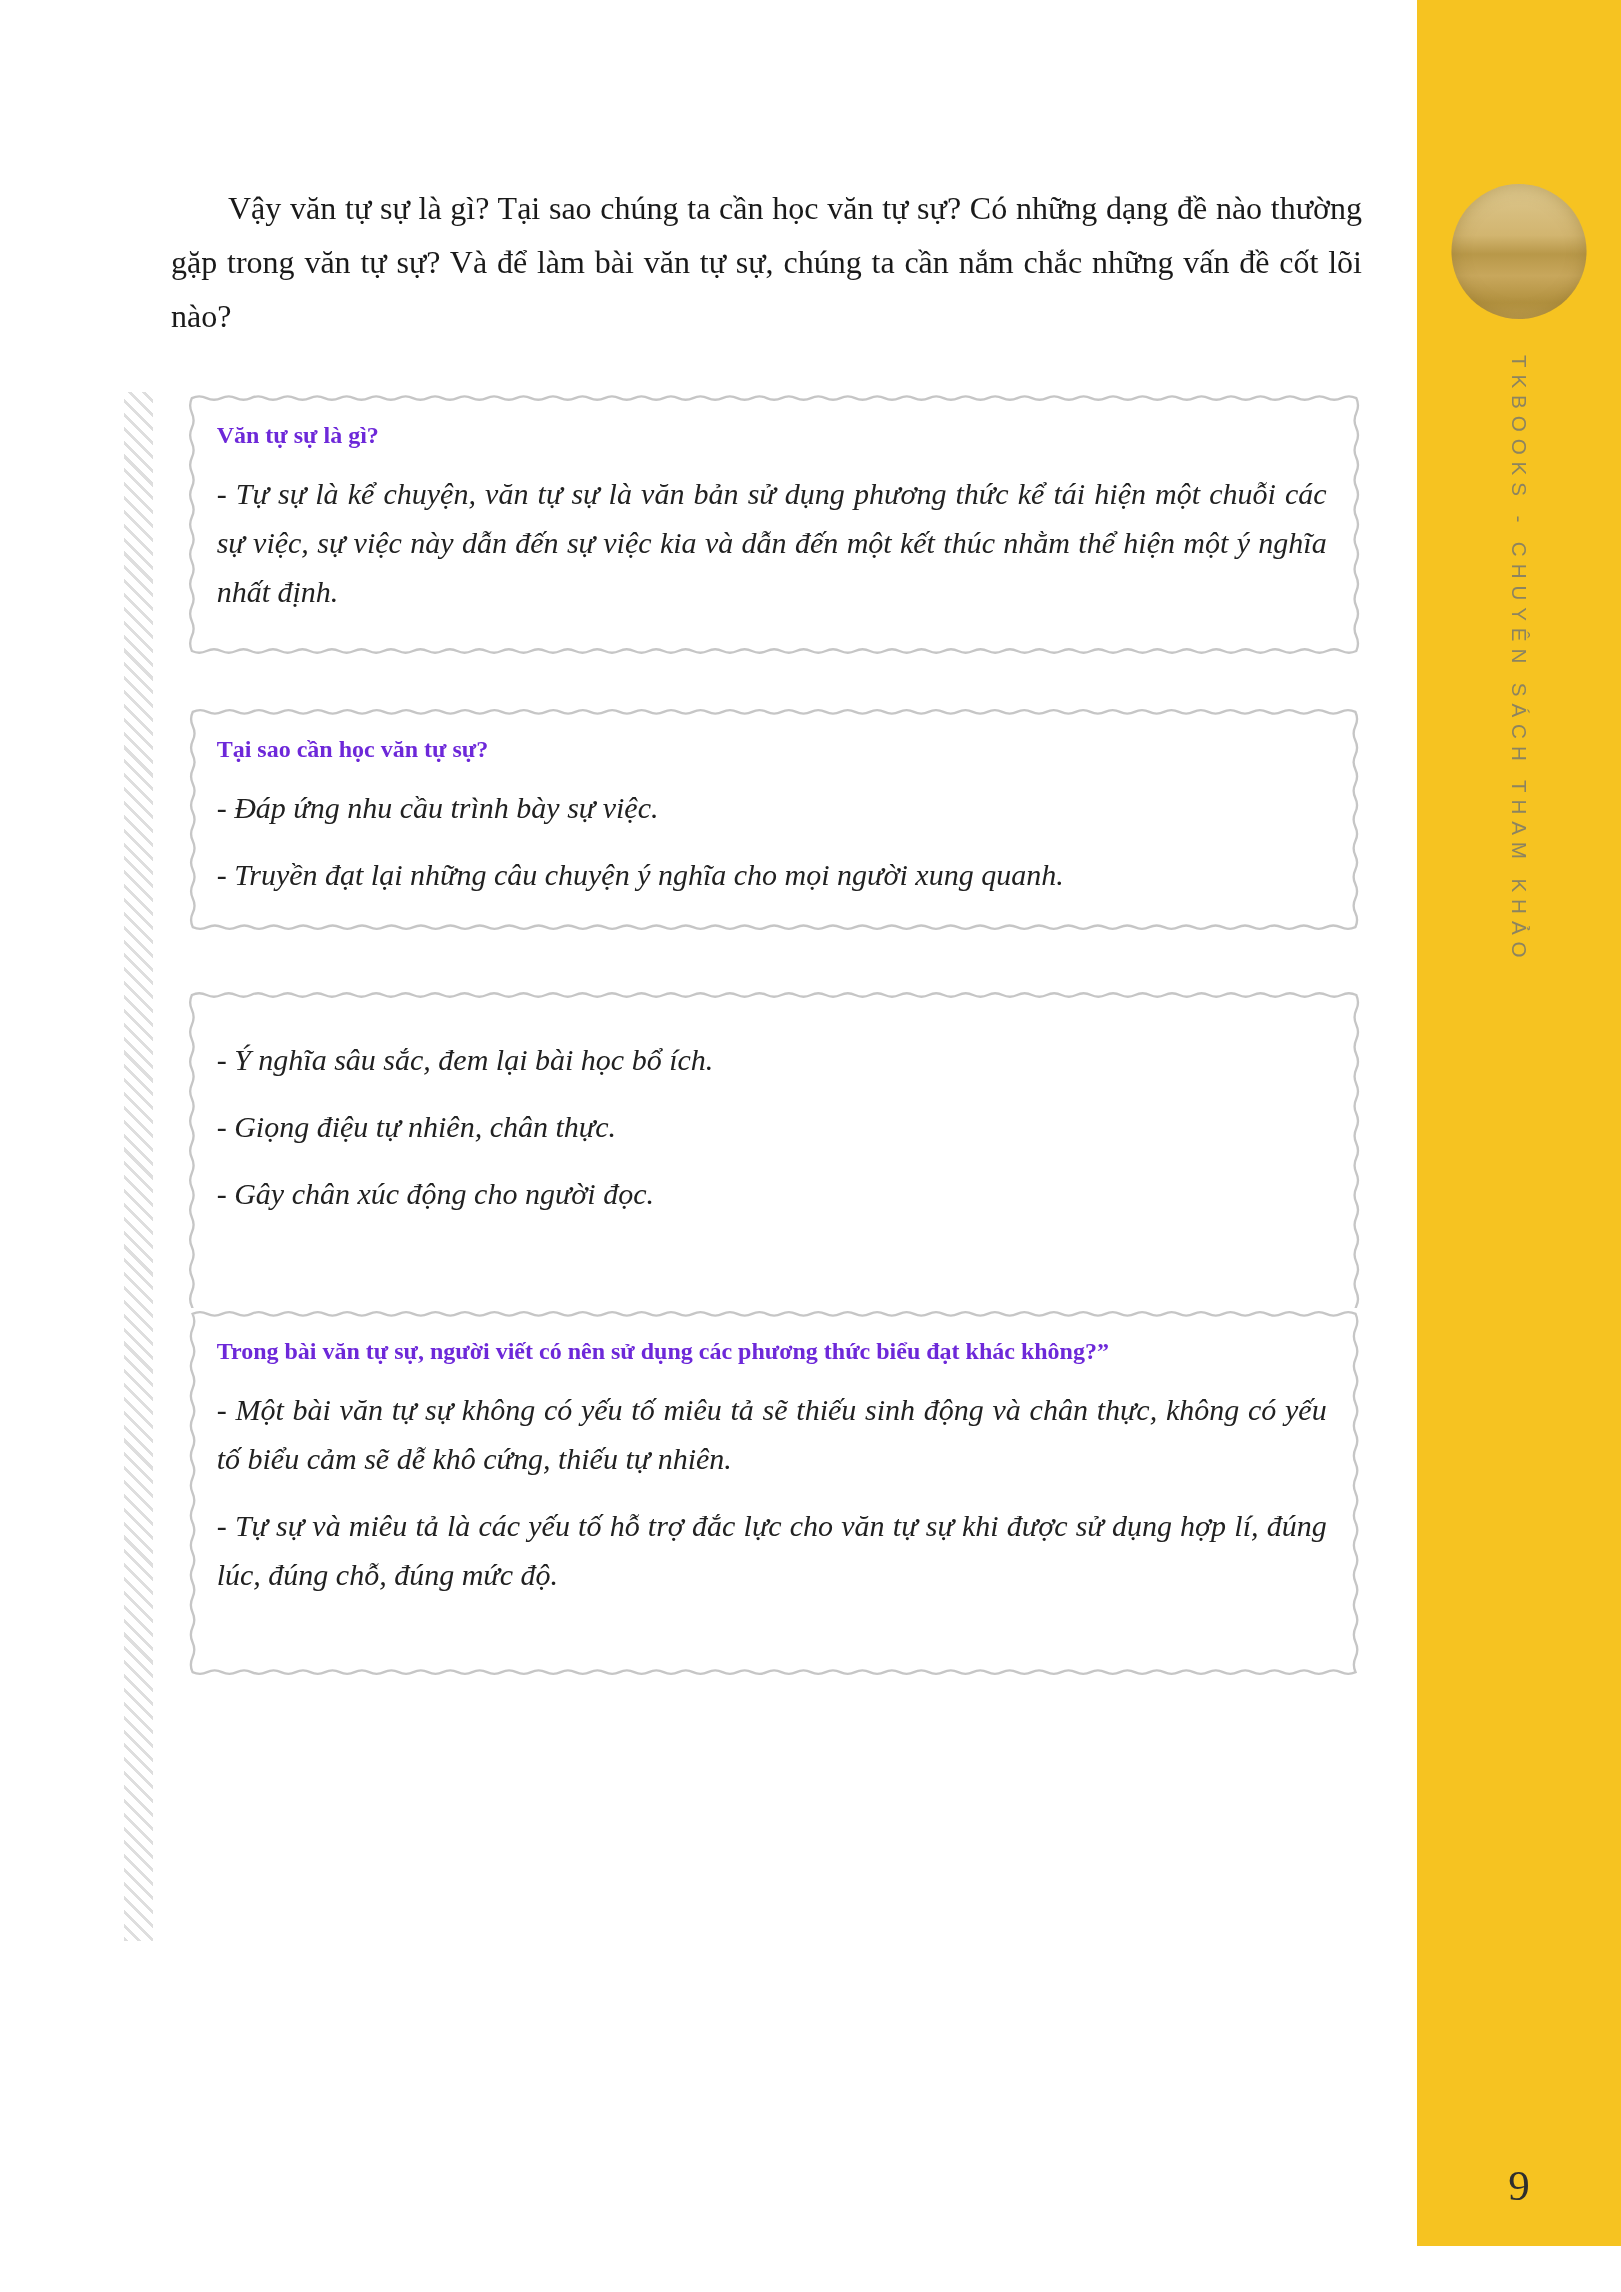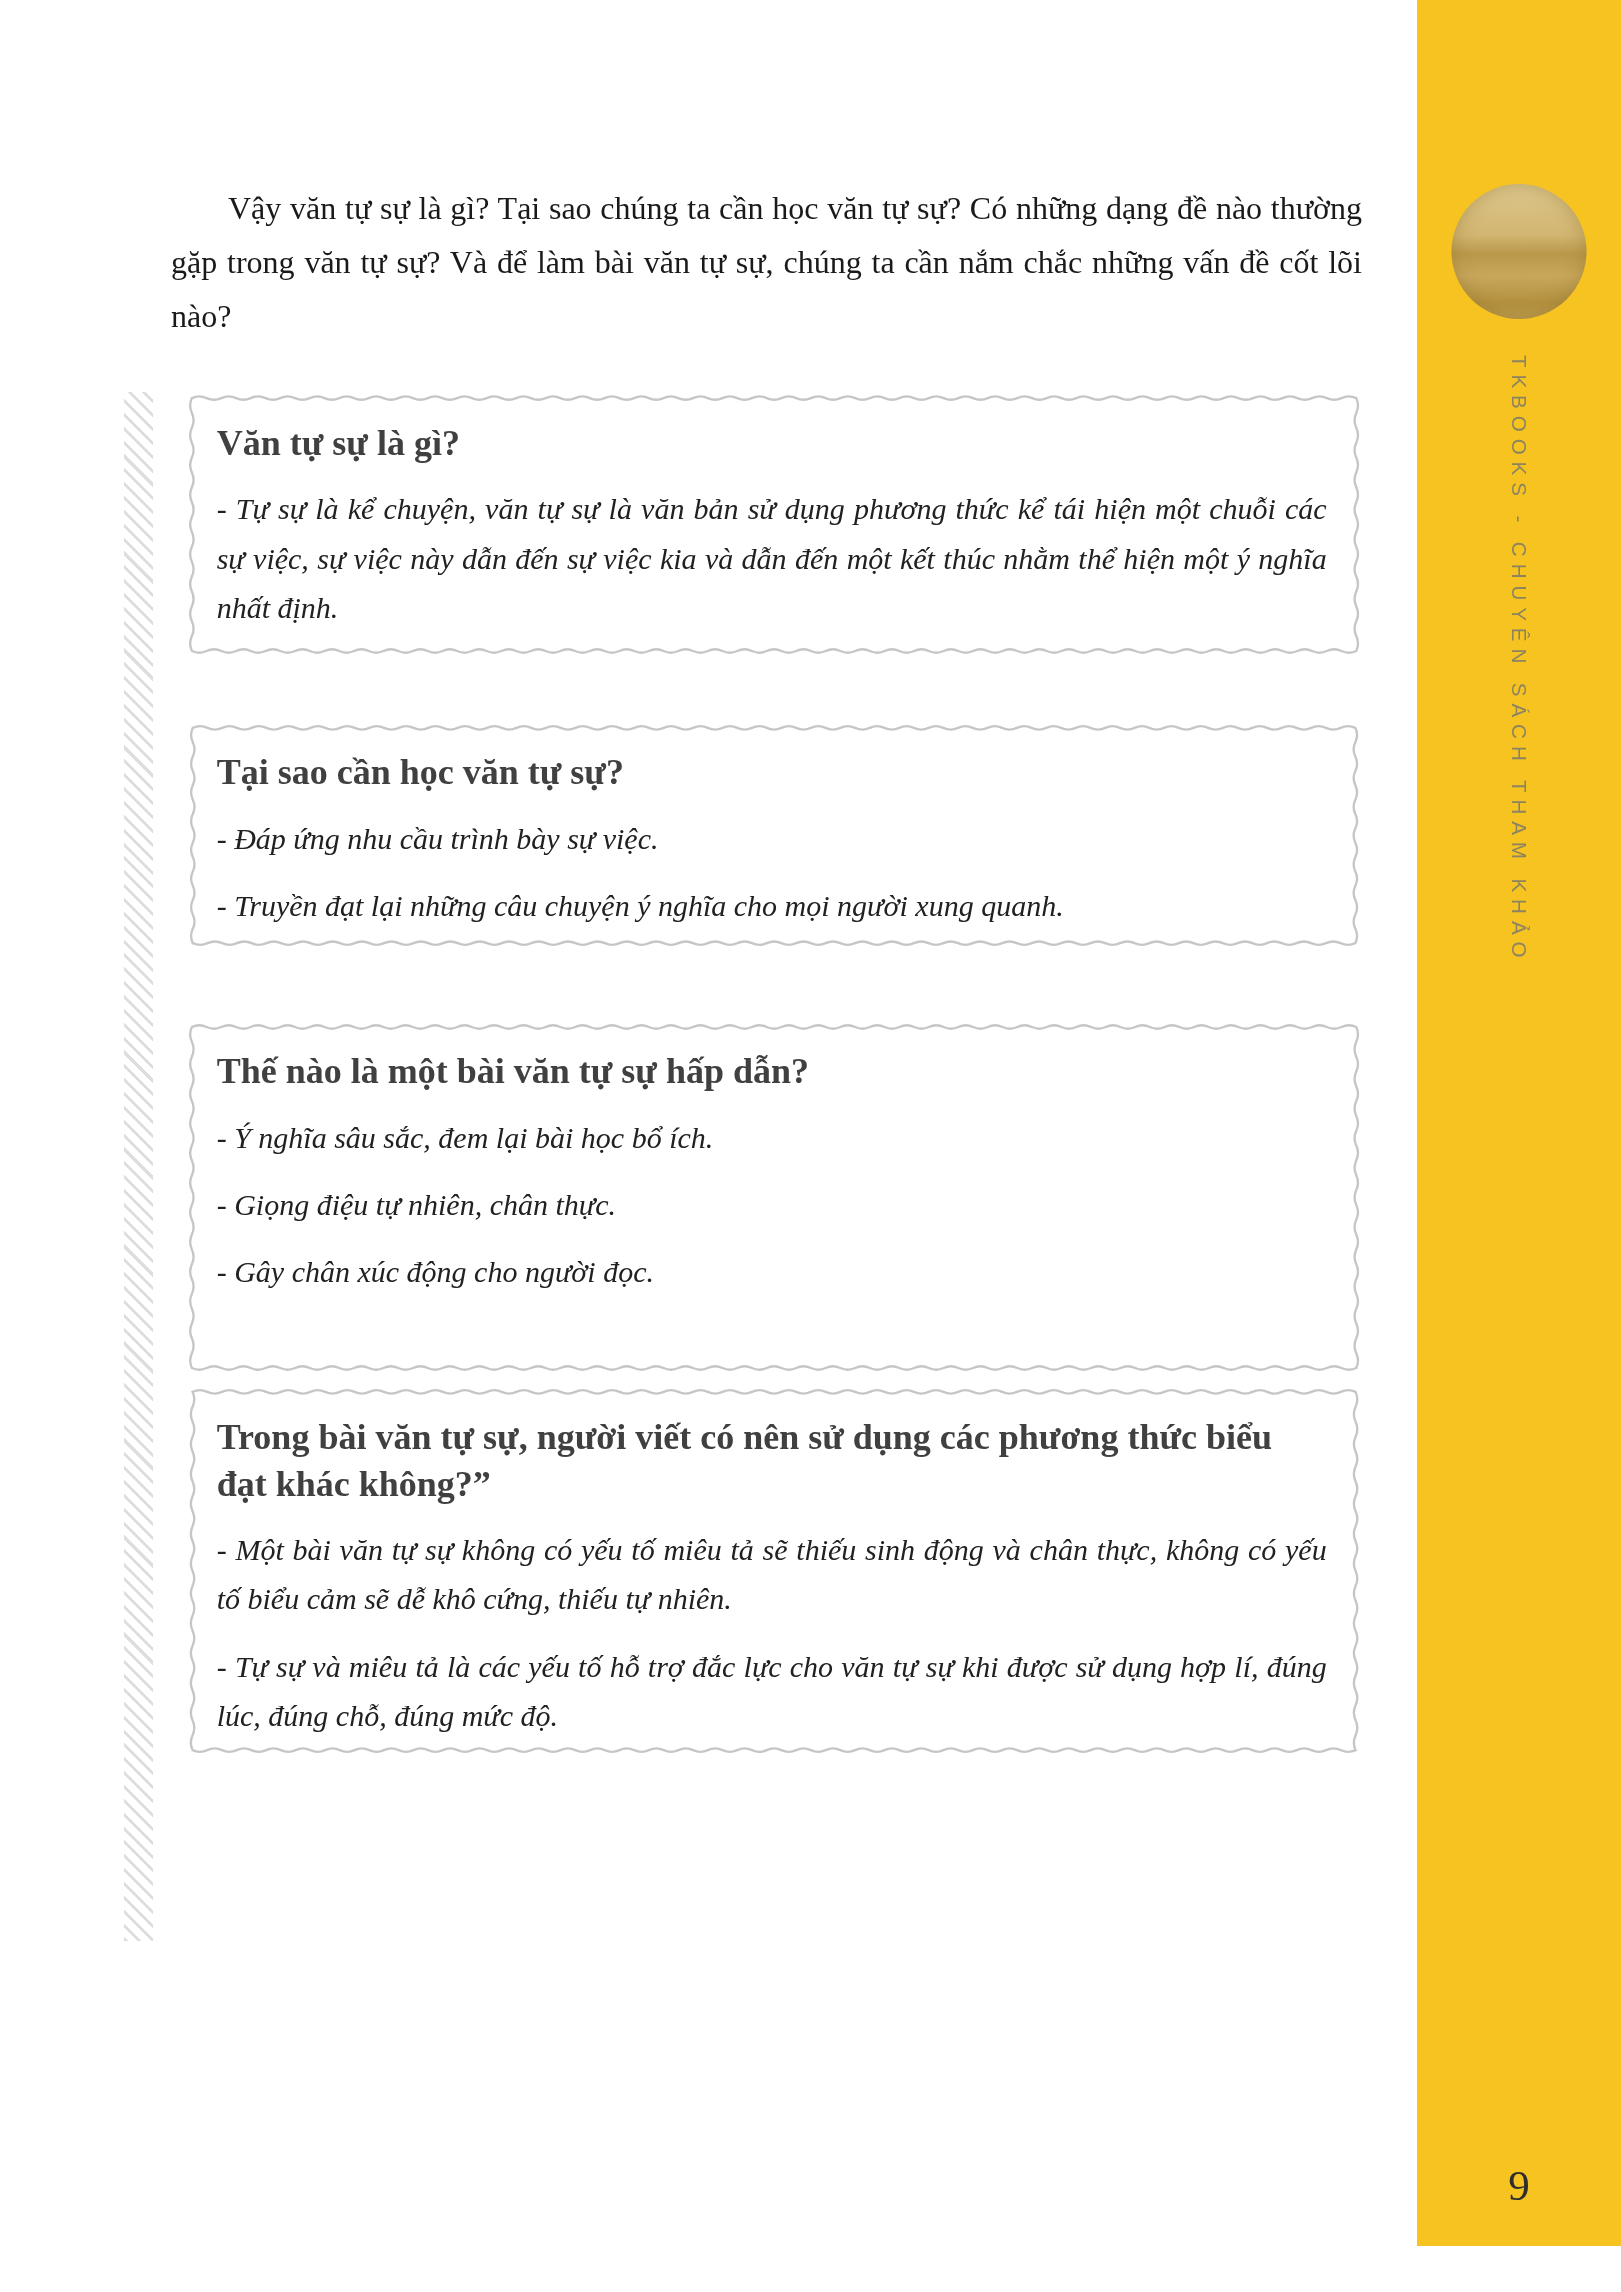--- a/index.html
+++ b/index.html
@@ -45,23 +45,23 @@
   .box {
     position: relative;
     width: 1176px;
     margin: 59px 0 0 14.7px;
     padding: 27.4px 35px 31px 31px;
     background: #ffffff;
   }
   .box.first { margin-top: 49px; }
 
   .box h2 {
-    font-size: 36px;
+    font-size: 24px;
     font-weight: bold;
-    color: #404040;
+    color: #6d28d9;
     line-height: 1.3;
     margin: 0 0 7.8px 0;
   }
 
   .box p {
     font-size: 30px;
     font-style: italic;
     line-height: 1.64;
     text-align: justify;
     margin-top: 18px;
@@ -147,21 +147,20 @@
     <section class="box">
       <h2>Tại sao cần học văn tự sự?</h2>
       <p>- Đáp ứng nhu cầu trình bày sự việc.</p>
       <p>- Truyền đạt lại những câu chuyện ý nghĩa cho mọi người xung quanh.</p>
     <svg width="1176" height="227" class="wave" viewBox="0 0 1200 232">
           <path d="M 6 6 q 7.52 -3.50 15.04 0.00 q 7.52 3.50 15.04 0.00 q 7.52 -3.50 15.04 0.00 q 7.52 3.50 15.04 0.00 q 7.52 -3.50 15.04 0.00 q 7.52 3.50 15.04 0.00 q 7.52 -3.50 15.04 0.00 q 7.52 3.50 15.04 0.00 q 7.52 -3.50 15.04 0.00 q 7.52 3.50 15.04 0.00 q 7.52 -3.50 15.04 0.00 q 7.52 3.50 15.04 0.00 q 7.52 -3.50 15.04 0.00 q 7.52 3.50 15.04 0.00 q 7.52 -3.50 15.04 0.00 q 7.52 3.50 15.04 0.00 q 7.52 -3.50 15.04 0.00 q 7.52 3.50 15.04 0.00 q 7.52 -3.50 15.04 0.00 q 7.52 3.50 15.04 0.00 q 7.52 -3.50 15.04 0.00 q 7.52 3.50 15.04 0.00 q 7.52 -3.50 15.04 0.00 q 7.52 3.50 15.04 0.00 q 7.52 -3.50 15.04 0.00 q 7.52 3.50 15.04 0.00 q 7.52 -3.50 15.04 0.00 q 7.52 3.50 15.04 0.00 q 7.52 -3.50 15.04 0.00 q 7.52 3.50 15.04 0.00 q 7.52 -3.50 15.04 0.00 q 7.52 3.50 15.04 0.00 q 7.52 -3.50 15.04 0.00 q 7.52 3.50 15.04 0.00 q 7.52 -3.50 15.04 0.00 q 7.52 3.50 15.04 0.00 q 7.52 -3.50 15.04 0.00 q 7.52 3.50 15.04 0.00 q 7.52 -3.50 15.04 0.00 q 7.52 3.50 15.04 0.00 q 7.52 -3.50 15.04 0.00 q 7.52 3.50 15.04 0.00 q 7.52 -3.50 15.04 0.00 q 7.52 3.50 15.04 0.00 q 7.52 -3.50 15.04 0.00 q 7.52 3.50 15.04 0.00 q 7.52 -3.50 15.04 0.00 q 7.52 3.50 15.04 0.00 q 7.52 -3.50 15.04 0.00 q 7.52 3.50 15.04 0.00 q 7.52 -3.50 15.04 0.00 q 7.52 3.50 15.04 0.00 q 7.52 -3.50 15.04 0.00 q 7.52 3.50 15.04 0.00 q 7.52 -3.50 15.04 0.00 q 7.52 3.50 15.04 0.00 q 7.52 -3.50 15.04 0.00 q 7.52 3.50 15.04 0.00 q 7.52 -3.50 15.04 0.00 q 7.52 3.50 15.04 0.00 q 7.52 -3.50 15.04 0.00 q 7.52 3.50 15.04 0.00 q 7.52 -3.50 15.04 0.00 q 7.52 3.50 15.04 0.00 q 7.52 -3.50 15.04 0.00 q 7.52 3.50 15.04 0.00 q 7.52 -3.50 15.04 0.00 q 7.52 3.50 15.04 0.00 q 7.52 -3.50 15.04 0.00 q 7.52 3.50 15.04 0.00 q 7.52 -3.50 15.04 0.00 q 7.52 3.50 15.04 0.00 q 7.52 -3.50 15.04 0.00 q 7.52 3.50 15.04 0.00 q 7.52 -3.50 15.04 0.00 q 7.52 3.50 15.04 0.00 q 7.52 -3.50 15.04 0.00 q 7.52 3.50 15.04 0.00 q 7.52 -3.50 15.04 0.00 q 3.50 7.33 0.00 14.67 q -3.50 7.33 0.00 14.67 q 3.50 7.33 0.00 14.67 q -3.50 7.33 0.00 14.67 q 3.50 7.33 0.00 14.67 q -3.50 7.33 0.00 14.67 q 3.50 7.33 0.00 14.67 q -3.50 7.33 0.00 14.67 q 3.50 7.33 0.00 14.67 q -3.50 7.33 0.00 14.67 q 3.50 7.33 0.00 14.67 q -3.50 7.33 0.00 14.67 q 3.50 7.33 0.00 14.67 q -3.50 7.33 0.00 14.67 q 3.50 7.33 0.00 14.67 q -7.52 3.50 -15.04 0.00 q -7.52 -3.50 -15.04 0.00 q -7.52 3.50 -15.04 0.00 q -7.52 -3.50 -15.04 0.00 q -7.52 3.50 -15.04 0.00 q -7.52 -3.50 -15.04 0.00 q -7.52 3.50 -15.04 0.00 q -7.52 -3.50 -15.04 0.00 q -7.52 3.50 -15.04 0.00 q -7.52 -3.50 -15.04 0.00 q -7.52 3.50 -15.04 0.00 q -7.52 -3.50 -15.04 0.00 q -7.52 3.50 -15.04 0.00 q -7.52 -3.50 -15.04 0.00 q -7.52 3.50 -15.04 0.00 q -7.52 -3.50 -15.04 0.00 q -7.52 3.50 -15.04 0.00 q -7.52 -3.50 -15.04 0.00 q -7.52 3.50 -15.04 0.00 q -7.52 -3.50 -15.04 0.00 q -7.52 3.50 -15.04 0.00 q -7.52 -3.50 -15.04 0.00 q -7.52 3.50 -15.04 0.00 q -7.52 -3.50 -15.04 0.00 q -7.52 3.50 -15.04 0.00 q -7.52 -3.50 -15.04 0.00 q -7.52 3.50 -15.04 0.00 q -7.52 -3.50 -15.04 0.00 q -7.52 3.50 -15.04 0.00 q -7.52 -3.50 -15.04 0.00 q -7.52 3.50 -15.04 0.00 q -7.52 -3.50 -15.04 0.00 q -7.52 3.50 -15.04 0.00 q -7.52 -3.50 -15.04 0.00 q -7.52 3.50 -15.04 0.00 q -7.52 -3.50 -15.04 0.00 q -7.52 3.50 -15.04 0.00 q -7.52 -3.50 -15.04 0.00 q -7.52 3.50 -15.04 0.00 q -7.52 -3.50 -15.04 0.00 q -7.52 3.50 -15.04 0.00 q -7.52 -3.50 -15.04 0.00 q -7.52 3.50 -15.04 0.00 q -7.52 -3.50 -15.04 0.00 q -7.52 3.50 -15.04 0.00 q -7.52 -3.50 -15.04 0.00 q -7.52 3.50 -15.04 0.00 q -7.52 -3.50 -15.04 0.00 q -7.52 3.50 -15.04 0.00 q -7.52 -3.50 -15.04 0.00 q -7.52 3.50 -15.04 0.00 q -7.52 -3.50 -15.04 0.00 q -7.52 3.50 -15.04 0.00 q -7.52 -3.50 -15.04 0.00 q -7.52 3.50 -15.04 0.00 q -7.52 -3.50 -15.04 0.00 q -7.52 3.50 -15.04 0.00 q -7.52 -3.50 -15.04 0.00 q -7.52 3.50 -15.04 0.00 q -7.52 -3.50 -15.04 0.00 q -7.52 3.50 -15.04 0.00 q -7.52 -3.50 -15.04 0.00 q -7.52 3.50 -15.04 0.00 q -7.52 -3.50 -15.04 0.00 q -7.52 3.50 -15.04 0.00 q -7.52 -3.50 -15.04 0.00 q -7.52 3.50 -15.04 0.00 q -7.52 -3.50 -15.04 0.00 q -7.52 3.50 -15.04 0.00 q -7.52 -3.50 -15.04 0.00 q -7.52 3.50 -15.04 0.00 q -7.52 -3.50 -15.04 0.00 q -7.52 3.50 -15.04 0.00 q -7.52 -3.50 -15.04 0.00 q -7.52 3.50 -15.04 0.00 q -7.52 -3.50 -15.04 0.00 q -7.52 3.50 -15.04 0.00 q -7.52 -3.50 -15.04 0.00 q -7.52 3.50 -15.04 0.00 q -3.50 -7.33 0.00 -14.67 q 3.50 -7.33 0.00 -14.67 q -3.50 -7.33 0.00 -14.67 q 3.50 -7.33 0.00 -14.67 q -3.50 -7.33 0.00 -14.67 q 3.50 -7.33 0.00 -14.67 q -3.50 -7.33 0.00 -14.67 q 3.50 -7.33 0.00 -14.67 q -3.50 -7.33 0.00 -14.67 q 3.50 -7.33 0.00 -14.67 q -3.50 -7.33 0.00 -14.67 q 3.50 -7.33 0.00 -14.67 q -3.50 -7.33 0.00 -14.67 q 3.50 -7.33 0.00 -14.67 q -3.50 -7.33 0.00 -14.67 Z" fill="none" stroke="#C6C6C6" stroke-width="2.4" stroke-linecap="round"></path>
         </svg>
       </section>
 
     <section class="box">
-      <h2>Thế nào là một bài văn tự sự hấp dẫn?</h2>
       <p>- Ý nghĩa sâu sắc, đem lại bài học bổ ích.</p>
       <p>- Giọng điệu tự nhiên, chân thực.</p>
       <p>- Gây chân xúc động cho người đọc.</p>
     <svg width="1176" height="353" class="wave" viewBox="0 0 1200 360">
           <path d="M 6 6 q 7.52 -3.50 15.04 0.00 q 7.52 3.50 15.04 0.00 q 7.52 -3.50 15.04 0.00 q 7.52 3.50 15.04 0.00 q 7.52 -3.50 15.04 0.00 q 7.52 3.50 15.04 0.00 q 7.52 -3.50 15.04 0.00 q 7.52 3.50 15.04 0.00 q 7.52 -3.50 15.04 0.00 q 7.52 3.50 15.04 0.00 q 7.52 -3.50 15.04 0.00 q 7.52 3.50 15.04 0.00 q 7.52 -3.50 15.04 0.00 q 7.52 3.50 15.04 0.00 q 7.52 -3.50 15.04 0.00 q 7.52 3.50 15.04 0.00 q 7.52 -3.50 15.04 0.00 q 7.52 3.50 15.04 0.00 q 7.52 -3.50 15.04 0.00 q 7.52 3.50 15.04 0.00 q 7.52 -3.50 15.04 0.00 q 7.52 3.50 15.04 0.00 q 7.52 -3.50 15.04 0.00 q 7.52 3.50 15.04 0.00 q 7.52 -3.50 15.04 0.00 q 7.52 3.50 15.04 0.00 q 7.52 -3.50 15.04 0.00 q 7.52 3.50 15.04 0.00 q 7.52 -3.50 15.04 0.00 q 7.52 3.50 15.04 0.00 q 7.52 -3.50 15.04 0.00 q 7.52 3.50 15.04 0.00 q 7.52 -3.50 15.04 0.00 q 7.52 3.50 15.04 0.00 q 7.52 -3.50 15.04 0.00 q 7.52 3.50 15.04 0.00 q 7.52 -3.50 15.04 0.00 q 7.52 3.50 15.04 0.00 q 7.52 -3.50 15.04 0.00 q 7.52 3.50 15.04 0.00 q 7.52 -3.50 15.04 0.00 q 7.52 3.50 15.04 0.00 q 7.52 -3.50 15.04 0.00 q 7.52 3.50 15.04 0.00 q 7.52 -3.50 15.04 0.00 q 7.52 3.50 15.04 0.00 q 7.52 -3.50 15.04 0.00 q 7.52 3.50 15.04 0.00 q 7.52 -3.50 15.04 0.00 q 7.52 3.50 15.04 0.00 q 7.52 -3.50 15.04 0.00 q 7.52 3.50 15.04 0.00 q 7.52 -3.50 15.04 0.00 q 7.52 3.50 15.04 0.00 q 7.52 -3.50 15.04 0.00 q 7.52 3.50 15.04 0.00 q 7.52 -3.50 15.04 0.00 q 7.52 3.50 15.04 0.00 q 7.52 -3.50 15.04 0.00 q 7.52 3.50 15.04 0.00 q 7.52 -3.50 15.04 0.00 q 7.52 3.50 15.04 0.00 q 7.52 -3.50 15.04 0.00 q 7.52 3.50 15.04 0.00 q 7.52 -3.50 15.04 0.00 q 7.52 3.50 15.04 0.00 q 7.52 -3.50 15.04 0.00 q 7.52 3.50 15.04 0.00 q 7.52 -3.50 15.04 0.00 q 7.52 3.50 15.04 0.00 q 7.52 -3.50 15.04 0.00 q 7.52 3.50 15.04 0.00 q 7.52 -3.50 15.04 0.00 q 7.52 3.50 15.04 0.00 q 7.52 -3.50 15.04 0.00 q 7.52 3.50 15.04 0.00 q 7.52 -3.50 15.04 0.00 q 7.52 3.50 15.04 0.00 q 7.52 -3.50 15.04 0.00 q 3.50 7.57 0.00 15.13 q -3.50 7.57 0.00 15.13 q 3.50 7.57 0.00 15.13 q -3.50 7.57 0.00 15.13 q 3.50 7.57 0.00 15.13 q -3.50 7.57 0.00 15.13 q 3.50 7.57 0.00 15.13 q -3.50 7.57 0.00 15.13 q 3.50 7.57 0.00 15.13 q -3.50 7.57 0.00 15.13 q 3.50 7.57 0.00 15.13 q -3.50 7.57 0.00 15.13 q 3.50 7.57 0.00 15.13 q -3.50 7.57 0.00 15.13 q 3.50 7.57 0.00 15.13 q -3.50 7.57 0.00 15.13 q 3.50 7.57 0.00 15.13 q -3.50 7.57 0.00 15.13 q 3.50 7.57 0.00 15.13 q -3.50 7.57 0.00 15.13 q 3.50 7.57 0.00 15.13 q -3.50 7.57 0.00 15.13 q 3.50 7.57 0.00 15.13 q -7.52 3.50 -15.04 0.00 q -7.52 -3.50 -15.04 0.00 q -7.52 3.50 -15.04 0.00 q -7.52 -3.50 -15.04 0.00 q -7.52 3.50 -15.04 0.00 q -7.52 -3.50 -15.04 0.00 q -7.52 3.50 -15.04 0.00 q -7.52 -3.50 -15.04 0.00 q -7.52 3.50 -15.04 0.00 q -7.52 -3.50 -15.04 0.00 q -7.52 3.50 -15.04 0.00 q -7.52 -3.50 -15.04 0.00 q -7.52 3.50 -15.04 0.00 q -7.52 -3.50 -15.04 0.00 q -7.52 3.50 -15.04 0.00 q -7.52 -3.50 -15.04 0.00 q -7.52 3.50 -15.04 0.00 q -7.52 -3.50 -15.04 0.00 q -7.52 3.50 -15.04 0.00 q -7.52 -3.50 -15.04 0.00 q -7.52 3.50 -15.04 0.00 q -7.52 -3.50 -15.04 0.00 q -7.52 3.50 -15.04 0.00 q -7.52 -3.50 -15.04 0.00 q -7.52 3.50 -15.04 0.00 q -7.52 -3.50 -15.04 0.00 q -7.52 3.50 -15.04 0.00 q -7.52 -3.50 -15.04 0.00 q -7.52 3.50 -15.04 0.00 q -7.52 -3.50 -15.04 0.00 q -7.52 3.50 -15.04 0.00 q -7.52 -3.50 -15.04 0.00 q -7.52 3.50 -15.04 0.00 q -7.52 -3.50 -15.04 0.00 q -7.52 3.50 -15.04 0.00 q -7.52 -3.50 -15.04 0.00 q -7.52 3.50 -15.04 0.00 q -7.52 -3.50 -15.04 0.00 q -7.52 3.50 -15.04 0.00 q -7.52 -3.50 -15.04 0.00 q -7.52 3.50 -15.04 0.00 q -7.52 -3.50 -15.04 0.00 q -7.52 3.50 -15.04 0.00 q -7.52 -3.50 -15.04 0.00 q -7.52 3.50 -15.04 0.00 q -7.52 -3.50 -15.04 0.00 q -7.52 3.50 -15.04 0.00 q -7.52 -3.50 -15.04 0.00 q -7.52 3.50 -15.04 0.00 q -7.52 -3.50 -15.04 0.00 q -7.52 3.50 -15.04 0.00 q -7.52 -3.50 -15.04 0.00 q -7.52 3.50 -15.04 0.00 q -7.52 -3.50 -15.04 0.00 q -7.52 3.50 -15.04 0.00 q -7.52 -3.50 -15.04 0.00 q -7.52 3.50 -15.04 0.00 q -7.52 -3.50 -15.04 0.00 q -7.52 3.50 -15.04 0.00 q -7.52 -3.50 -15.04 0.00 q -7.52 3.50 -15.04 0.00 q -7.52 -3.50 -15.04 0.00 q -7.52 3.50 -15.04 0.00 q -7.52 -3.50 -15.04 0.00 q -7.52 3.50 -15.04 0.00 q -7.52 -3.50 -15.04 0.00 q -7.52 3.50 -15.04 0.00 q -7.52 -3.50 -15.04 0.00 q -7.52 3.50 -15.04 0.00 q -7.52 -3.50 -15.04 0.00 q -7.52 3.50 -15.04 0.00 q -7.52 -3.50 -15.04 0.00 q -7.52 3.50 -15.04 0.00 q -7.52 -3.50 -15.04 0.00 q -7.52 3.50 -15.04 0.00 q -7.52 -3.50 -15.04 0.00 q -7.52 3.50 -15.04 0.00 q -7.52 -3.50 -15.04 0.00 q -7.52 3.50 -15.04 0.00 q -3.50 -7.57 0.00 -15.13 q 3.50 -7.57 0.00 -15.13 q -3.50 -7.57 0.00 -15.13 q 3.50 -7.57 0.00 -15.13 q -3.50 -7.57 0.00 -15.13 q 3.50 -7.57 0.00 -15.13 q -3.50 -7.57 0.00 -15.13 q 3.50 -7.57 0.00 -15.13 q -3.50 -7.57 0.00 -15.13 q 3.50 -7.57 0.00 -15.13 q -3.50 -7.57 0.00 -15.13 q 3.50 -7.57 0.00 -15.13 q -3.50 -7.57 0.00 -15.13 q 3.50 -7.57 0.00 -15.13 q -3.50 -7.57 0.00 -15.13 q 3.50 -7.57 0.00 -15.13 q -3.50 -7.57 0.00 -15.13 q 3.50 -7.57 0.00 -15.13 q -3.50 -7.57 0.00 -15.13 q 3.50 -7.57 0.00 -15.13 q -3.50 -7.57 0.00 -15.13 q 3.50 -7.57 0.00 -15.13 q -3.50 -7.57 0.00 -15.13 Z" fill="none" stroke="#C6C6C6" stroke-width="2.4" stroke-linecap="round"></path>
         </svg>
       </section>
 
     <section class="box">
       <h2>Trong bài văn tự sự, người viết có nên sử dụng các phương thức biểu đạt khác không?”</h2>

